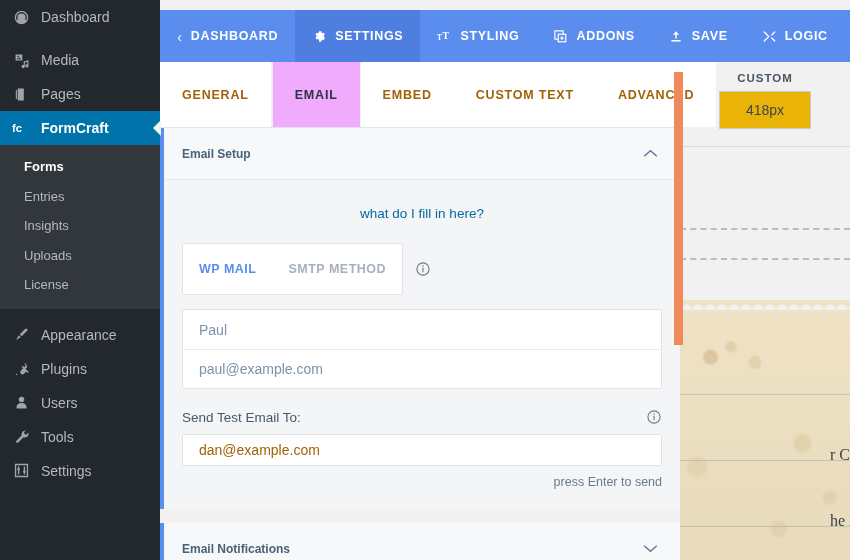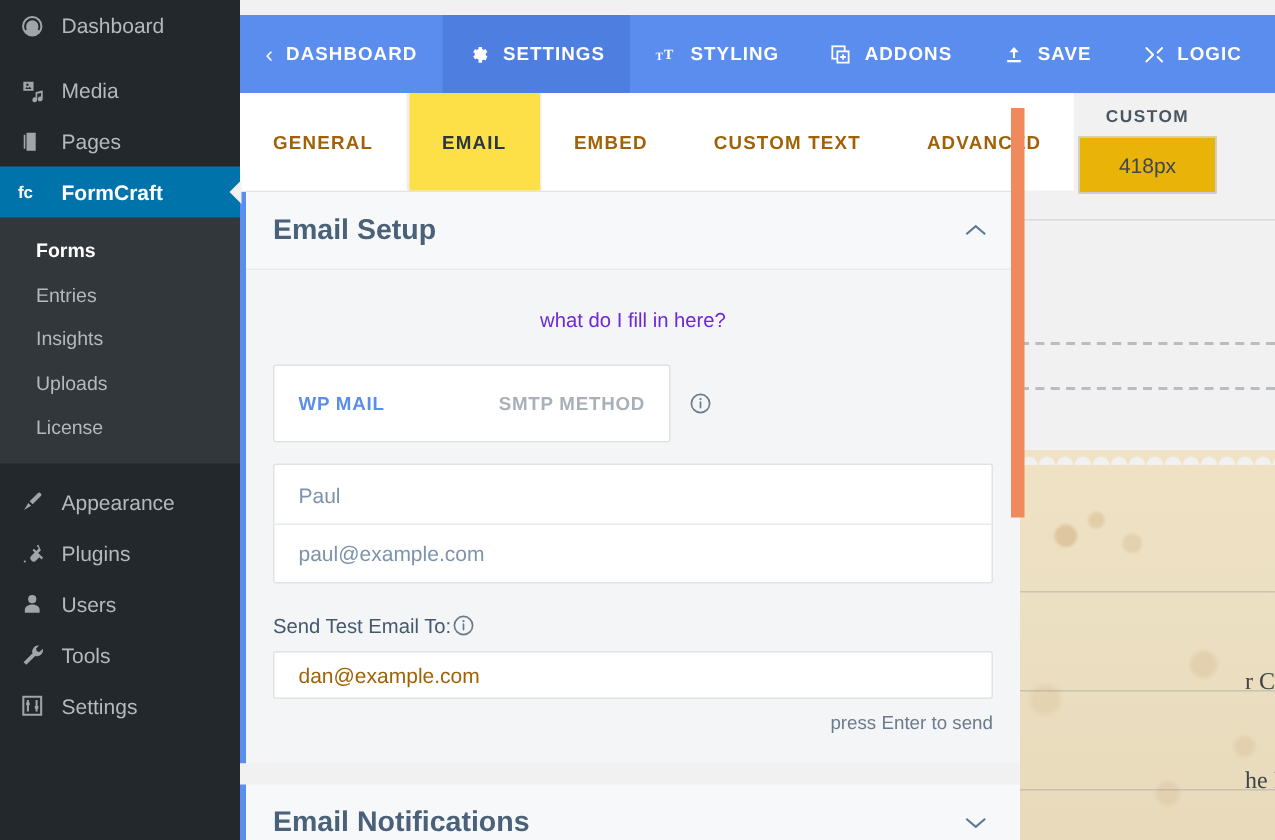--- a/index.html
+++ b/index.html
@@ -95,55 +95,55 @@
   .tabrow .tab {
     display: flex; align-items: center; justify-content: center;
     padding: 0 22px;
     font-size: 12.5px; font-weight: 700; letter-spacing: 0.8px;
     color: #a16207; background: #ffffff;
     border-right: 1px solid #eceef1;
     white-space: nowrap;
   }
   .tabrow .tab.plain { background:#fff; border-right:none; }
   .tabrow .tab.active {
-    color: #2b3542; background: #fde047;
+    color: #2b3542; background: #f0abfc;
     border-right: 1px solid #eceef1;
     border-left: 1px solid #eceef1;
   }
   .tabrow .tab-filler { flex: 1; background: #fff; }
 
   .scroller {
     position: absolute; top: 66px; left: 0; right: 0; bottom: 0;
     overflow: hidden;
   }
   .section {
     border-left: 4px solid #5b8def;
     background: #f4f5f7;
   }
   .sec-head {
     display: flex; align-items: center; justify-content: space-between;
     height: 52px; padding: 0 22px 0 18px;
     background: #f7f8fa;
     border-bottom: 1px solid #e7e9ec;
   }
-  .sec-title { font-size: 19px; font-weight: 700; color: #4a6179; }
+  .sec-title { font-size: 12px; font-weight: 700; color: #4a6179; }
   .sec-chev { color: #5f7a96; }
   .sec-chev svg { display: block; }
   .sec-body { padding: 26px 18px 20px 18px; }
 
   .helplink {
-    text-align: center; color: #6d28d9;
+    text-align: center; color: #0369a1;
     font-size: 13.5px; margin-bottom: 22px;
   }
 
   .method-row { display: flex; align-items: center; gap: 12px; margin-bottom: 14px; }
   .method-toggle {
     display: flex; background: #fff;
     border: 1px solid #dfe3e8; border-radius: 2px;
-    height: 52px; overflow: hidden; gap: 44px;
+    height: 52px; overflow: hidden;
   }
   .method-toggle .mbtn {
     display: flex; align-items: center; padding: 0 16px;
     font-size: 12.5px; font-weight: 700; letter-spacing: 0.5px;
   }
   .method-toggle .mbtn.on  { color: #5b8def; }
   .method-toggle .mbtn.off { color: #a8b0ba; }
 
   .info-ico {
     width: 16px; height: 16px; flex: 0 0 16px;
@@ -155,21 +155,21 @@
     background: #fff; border: 1px solid #dfe3e8; border-radius: 2px;
   }
   .stacked-inputs .sfield {
     height: 39px; display: flex; align-items: center;
     padding: 0 16px; font-size: 14px; color: #7d93ab;
   }
   .stacked-inputs .sfield + .sfield { border-top: 1px solid #e6e9ed; }
 
   .field-block { margin-top: 20px; }
   .field-label-row {
-    display: flex; align-items: center; justify-content: flex-start;
+    display: flex; align-items: center; justify-content: space-between;
     margin-bottom: 9px;
   }
   .field-label { font-size: 13.5px; color: #46586c; }
   .text-input {
     height: 32px; background: #fff;
     border: 1px solid #dfe3e8; border-radius: 2px;
     display: flex; align-items: center; padding: 0 16px;
     font-size: 14px; color: #a16207;
   }
   .hint {

